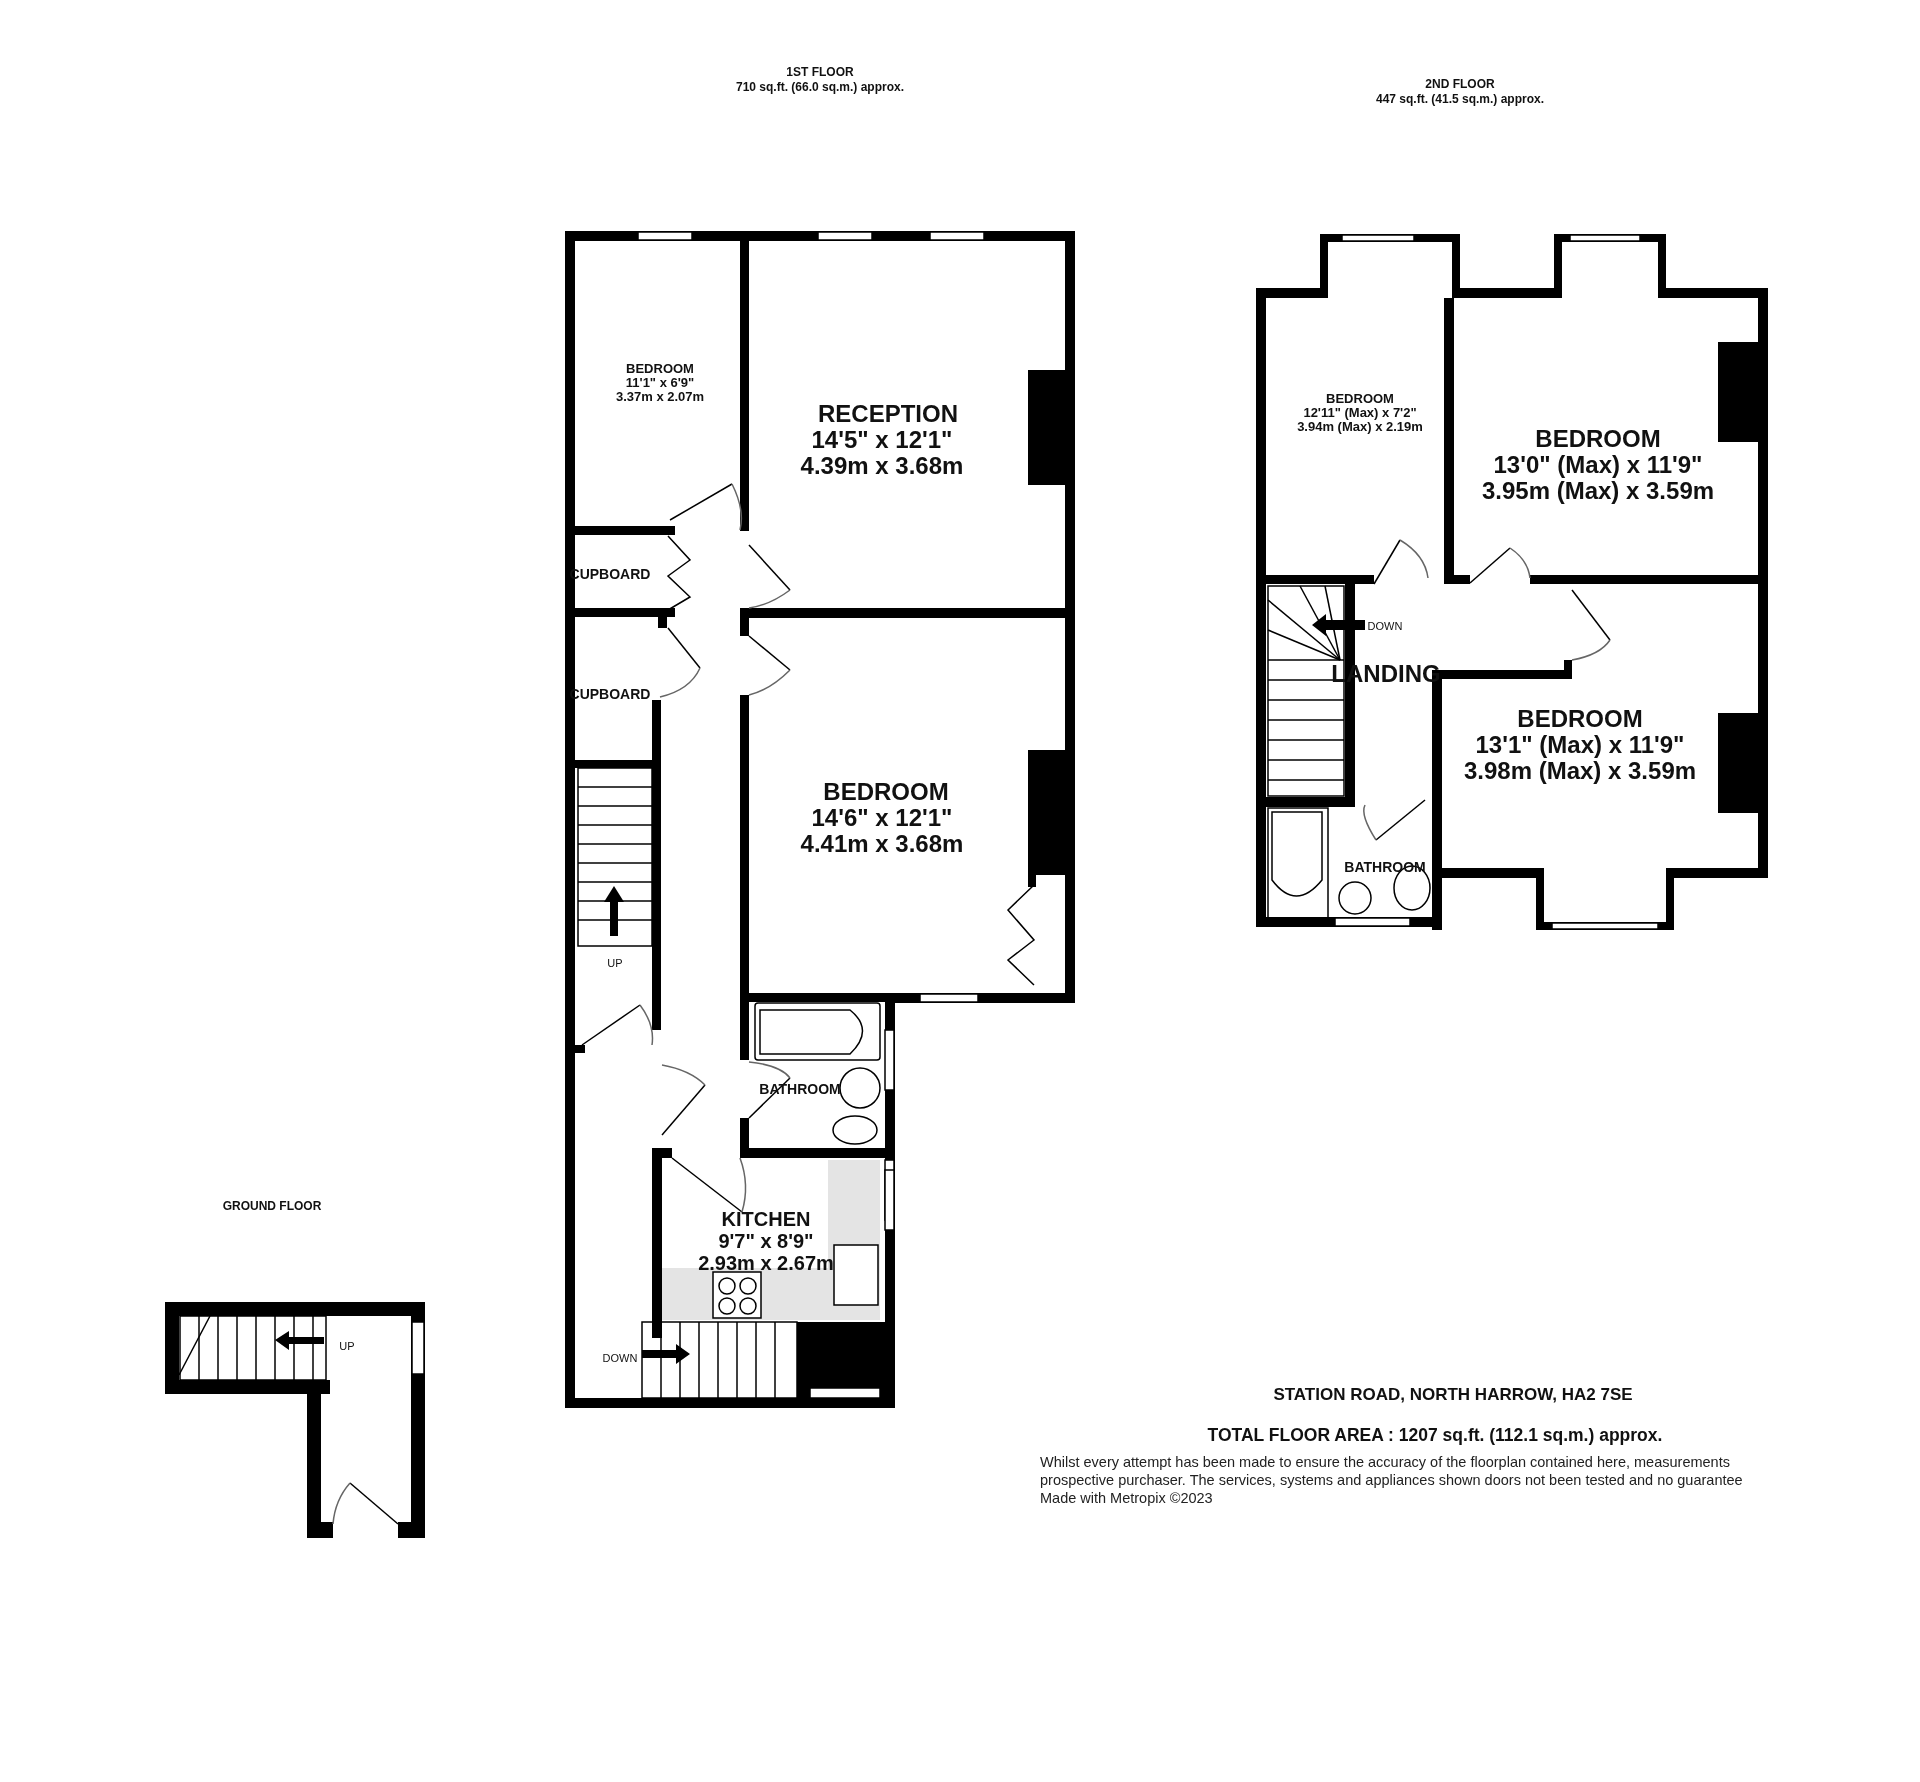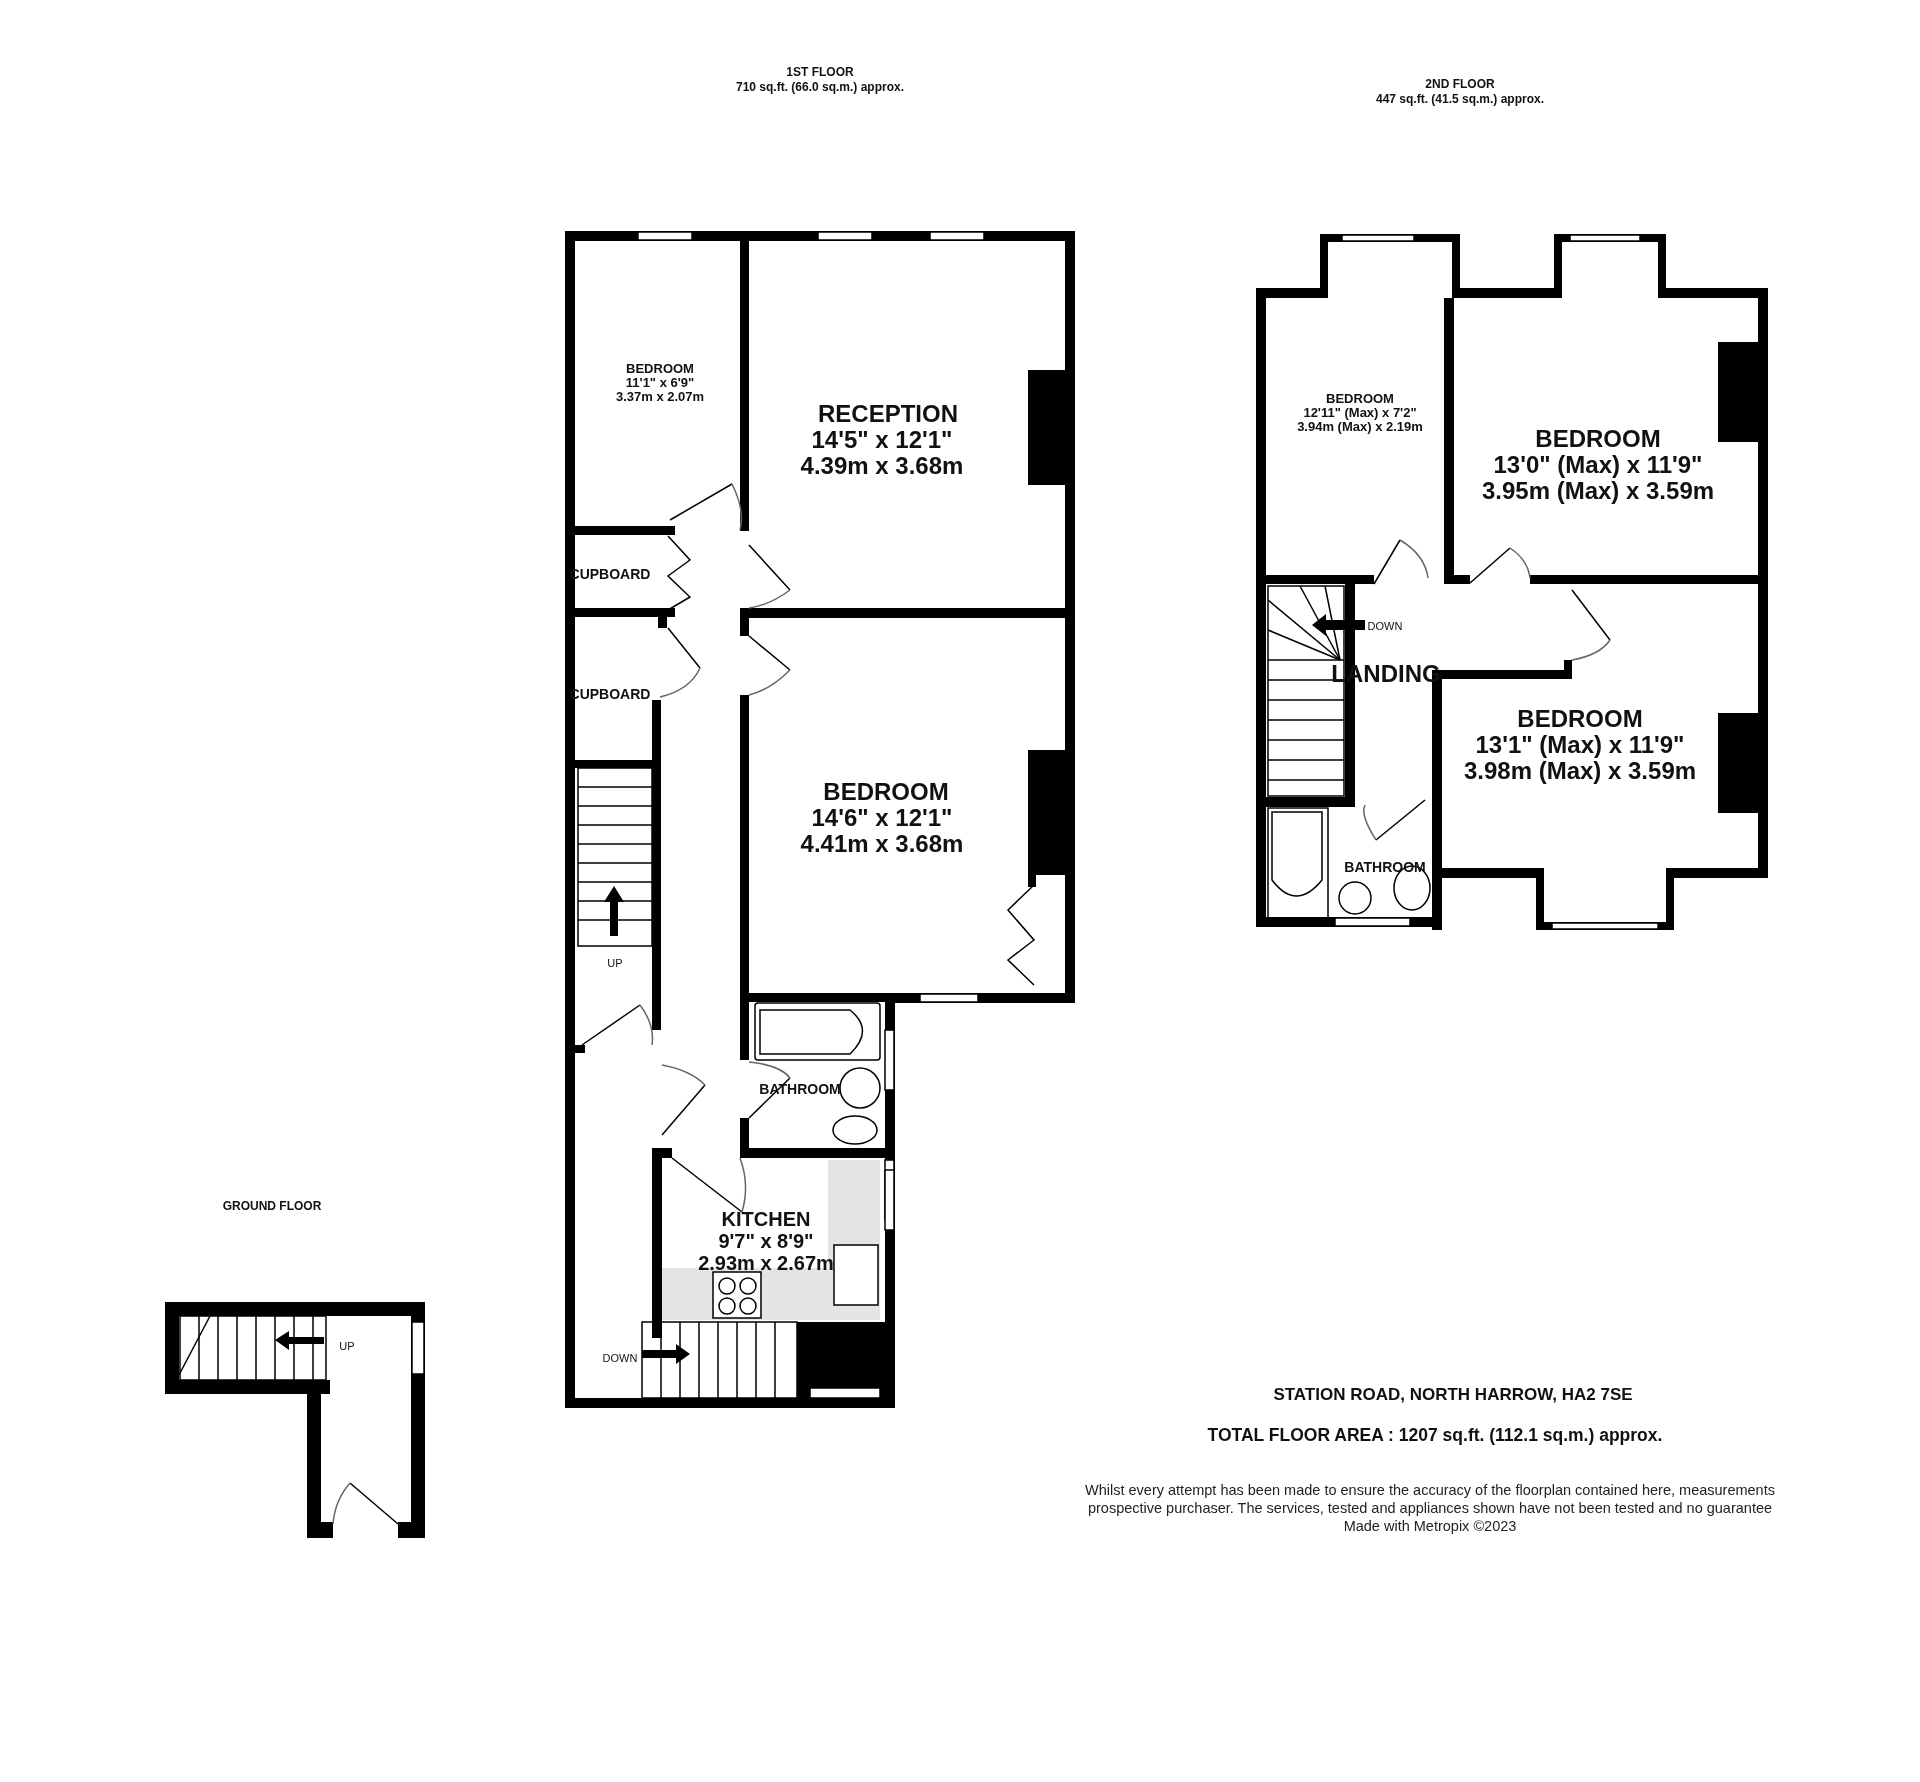--- a/index.html
+++ b/index.html
@@ -8,21 +8,21 @@
   svg { position: absolute; left: 0; top: 0; }
   .wall { fill: #000; }
   .thin1 { fill: none; stroke: #000; stroke-width: 1.5; }
   .arc { fill: none; stroke: #666; stroke-width: 1.5; }
   .win { fill: #fff; stroke: #000; stroke-width: 1.5; }
   .worktop { fill: #e4e4e4; }
   .t { font-family: "Liberation Sans", sans-serif; font-weight: bold; fill: #111; text-anchor: middle; }
   .tn { font-family: "Liberation Sans", sans-serif; fill: #111; text-anchor: middle; }
   .disclaimer { position: absolute; left: 1040px; top: 1453px; width: 780px;
                 font-family: "Liberation Sans", sans-serif; font-size: 14.5px; line-height: 18px;
-                text-align: center; color: #222; margin-top: 28px; }
+                color: #222; }
   .disclaimer div { white-space: nowrap; }
 </style>
 </head>
 <body>
 
 <svg width="1920" height="1782" viewBox="0 0 1920 1782">
 
   <text class="t" x="820" y="76" font-size="12">1ST FLOOR</text>
   <text class="t" x="820" y="91" font-size="12">710 sq.ft. (66.0 sq.m.) approx.</text>
   <text class="t" x="1460" y="88" font-size="12">2ND FLOOR</text>
@@ -275,15 +275,15 @@
     <line class="thin1" x1="350" y1="1483" x2="398" y2="1524"></line>
     <path class="arc" d="M350,1483 Q335,1500 333,1524"></path>
   </g>
 
   <text class="t" x="1453" y="1400" font-size="17">STATION ROAD, NORTH HARROW, HA2 7SE</text>
   <text class="t" x="1435" y="1441" font-size="17.5">TOTAL FLOOR AREA : 1207 sq.ft. (112.1 sq.m.) approx.</text>
 </svg>
 
 <div class="disclaimer">
   <div>Whilst every attempt has been made to ensure the accuracy of the floorplan contained here, measurements</div>
-  <div>prospective purchaser. The services, tested and appliances shown have not been tested and no guarantee</div>
+  <div>prospective purchaser. The services, systems and appliances shown doors not been tested and no guarantee</div>
   <div>Made with Metropix ©2023</div>
 </div>
 
 </body></html>

